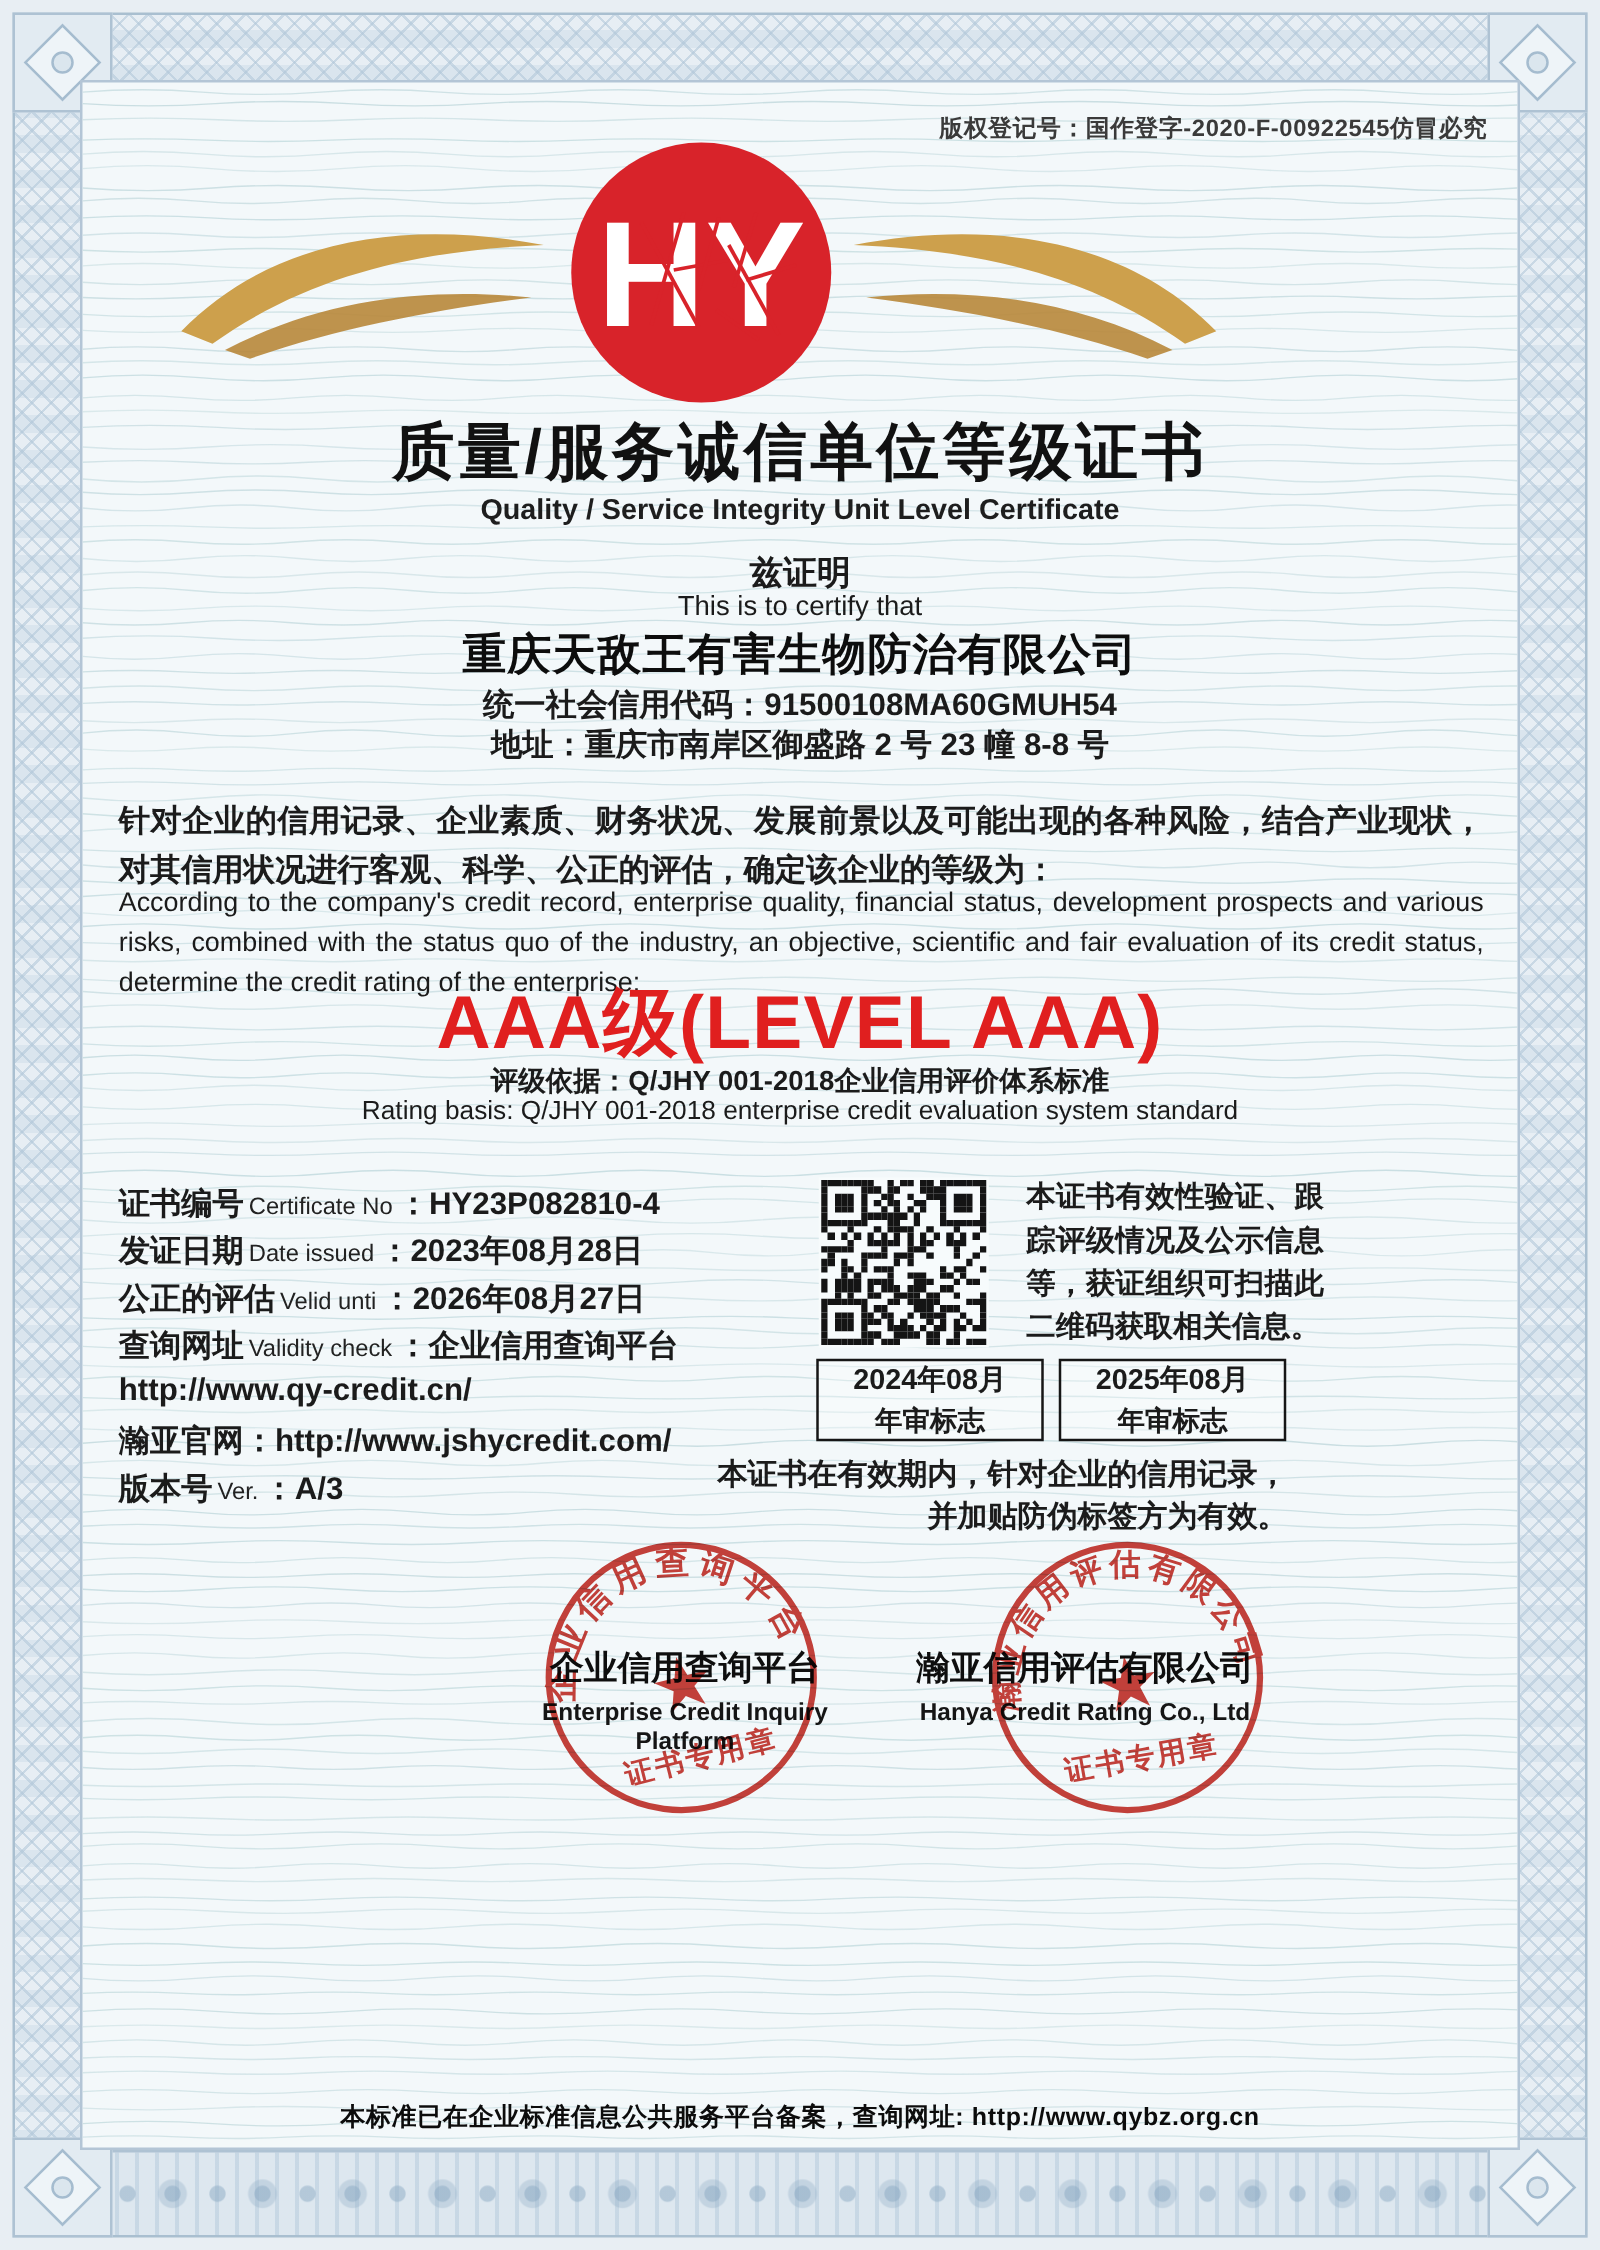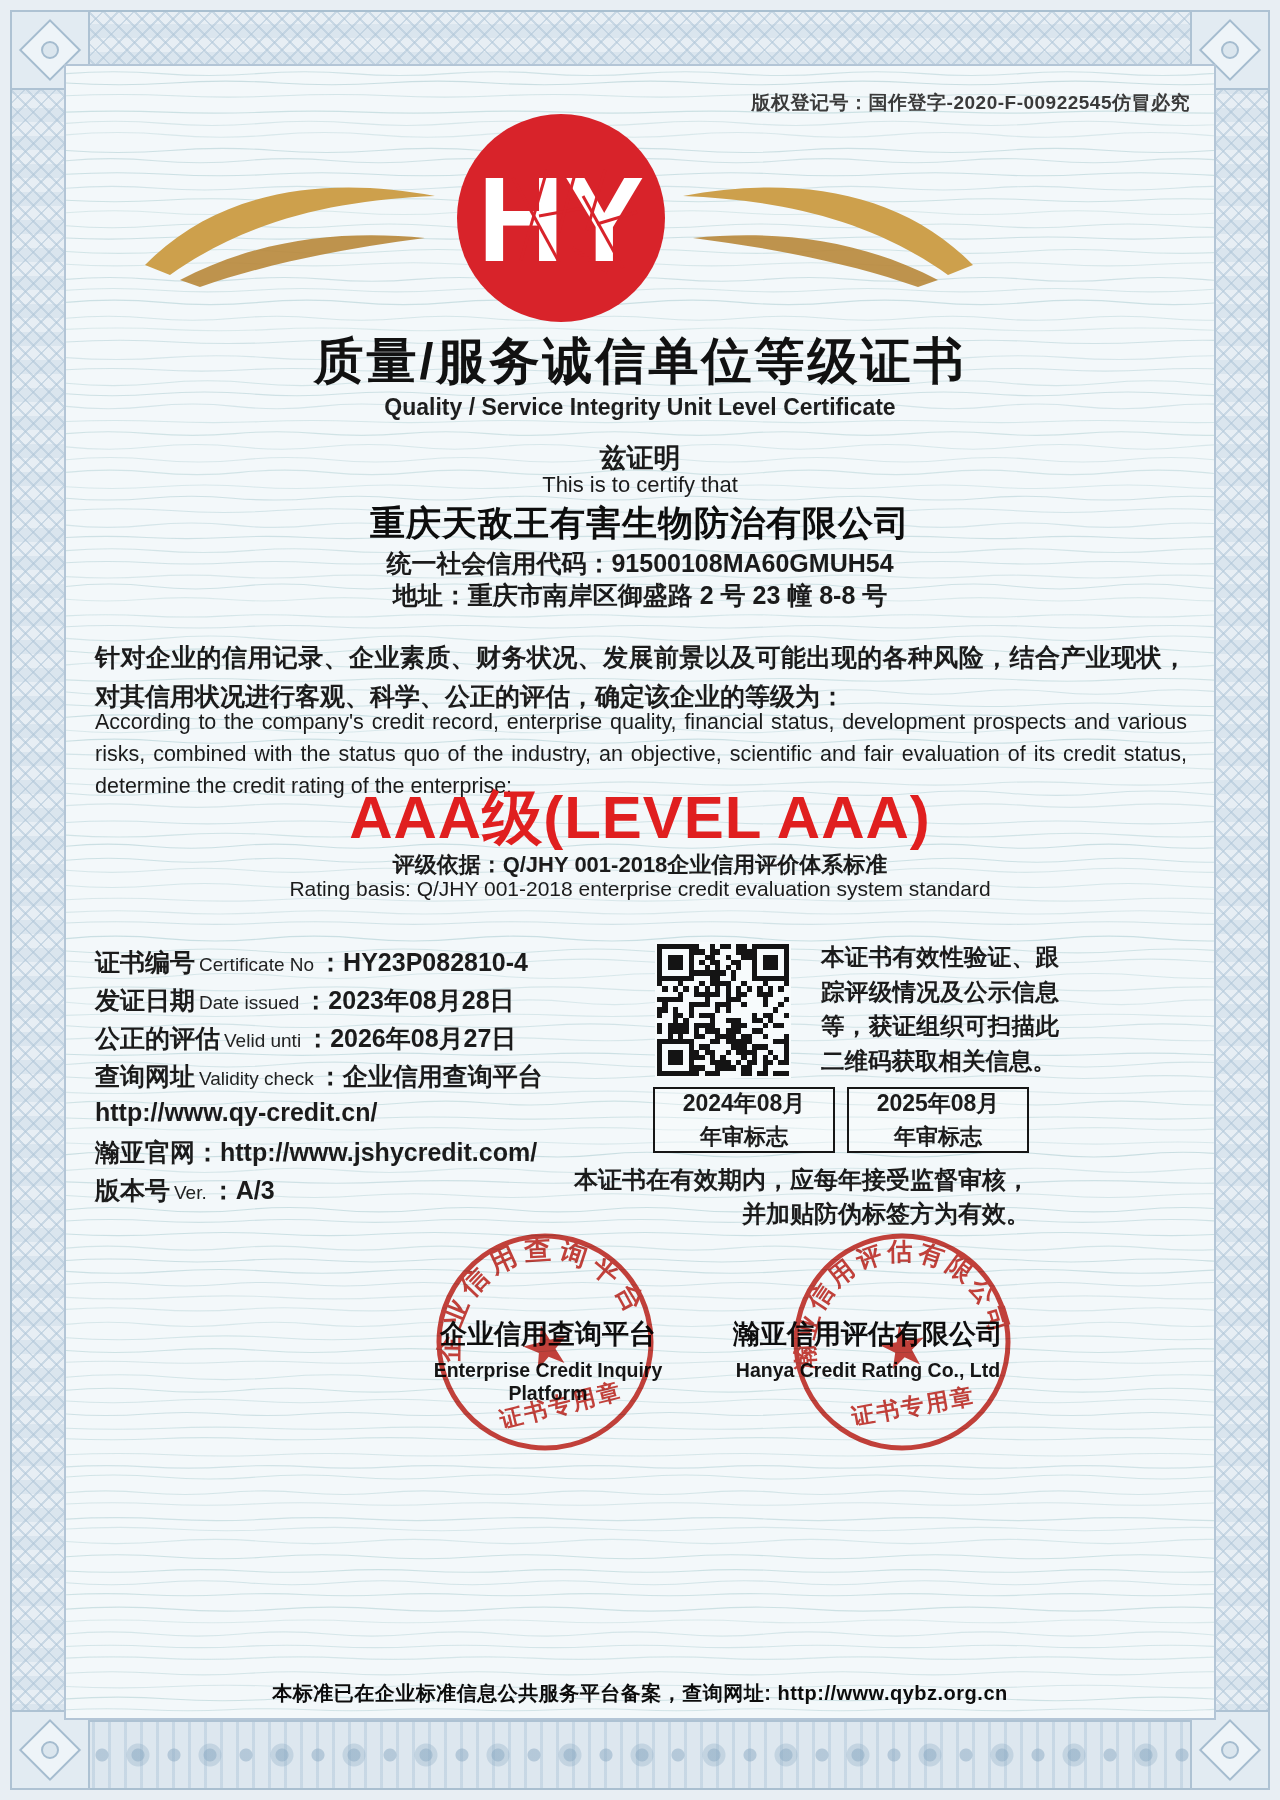--- a/index.html
+++ b/index.html
@@ -941,21 +941,21 @@
       <div class="year-box">
         <span class="l1">2024年08月</span>
         <span class="l2">年审标志</span>
       </div>
       <div class="year-box">
         <span class="l1">2025年08月</span>
         <span class="l2">年审标志</span>
       </div>
     </div>
     <div class="abs sup-note">
-      <div>本证书在有效期内，应每年接受监督审核，</div>
+      <div>本证书在有效期内，针对企业的信用记录，</div>
       <div>并加贴防伪标签方为有效。</div>
     </div>
 
     <div class="abs org left">
       <div class="cn">企业信用查询平台</div>
       <div class="en">Enterprise Credit Inquiry Platform</div>
     </div>
     <div class="abs org right">
       <div class="cn">瀚亚信用评估有限公司</div>
       <div class="en">Hanya Credit Rating Co., Ltd</div>

